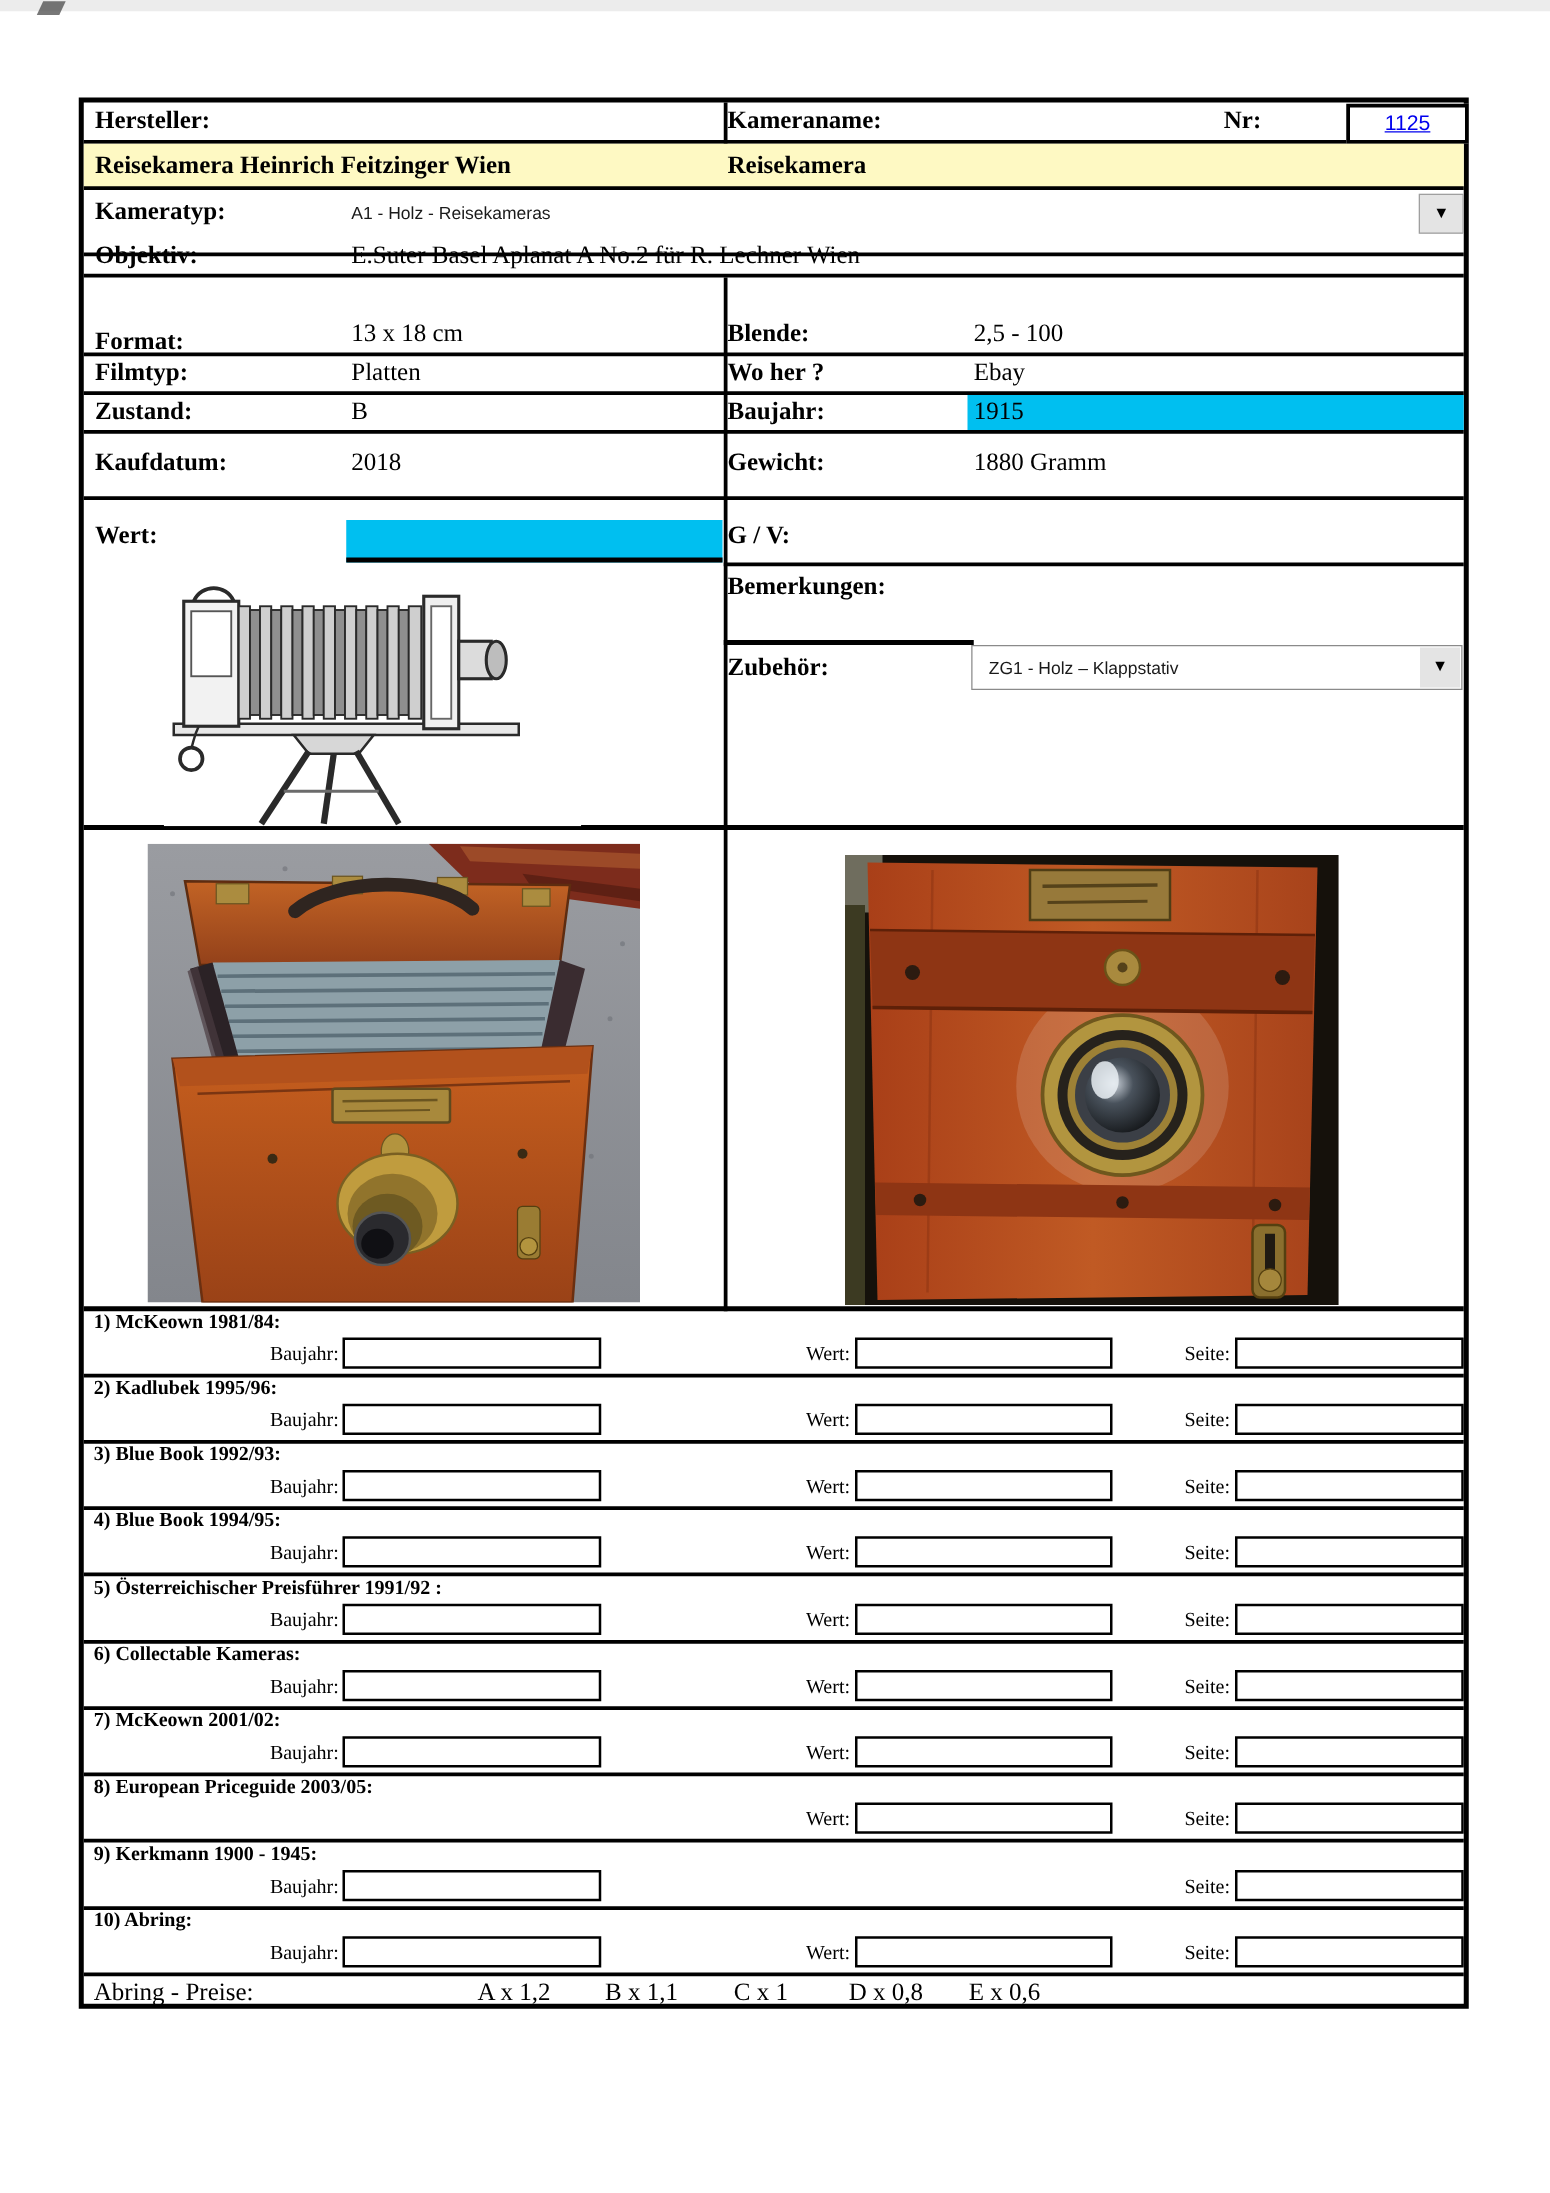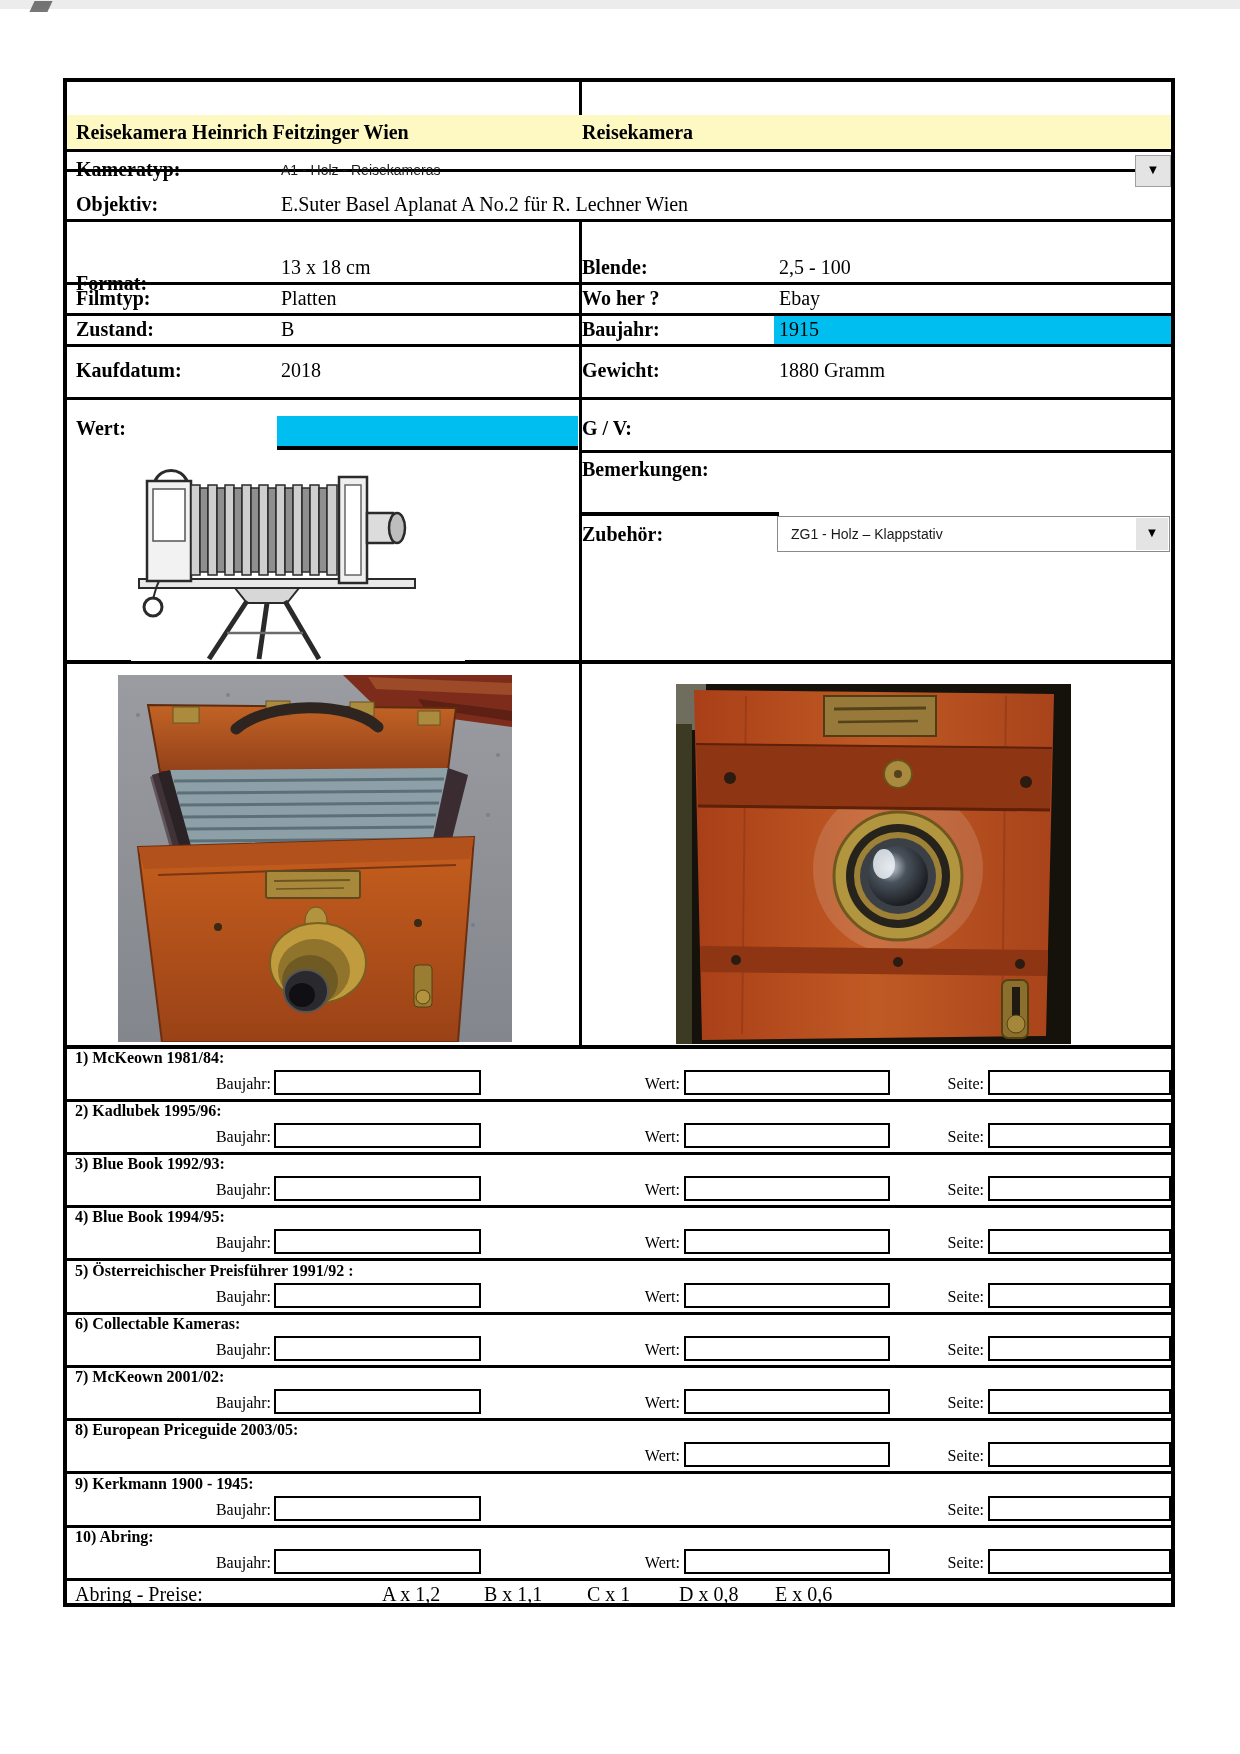--- a/index.html
+++ b/index.html
@@ -45,42 +45,50 @@
 
 <div class="page">
   <div class="topstrip"></div>
   <div class="topmark"></div>
 
   <div class="sheet">
 
     <div class="divseg" style="top:0;height:70px;"></div>
     <div class="divseg" style="top:140px;height:827px;"></div>
 
+    <div class="row" style="top:0;height:33px;">
+      <span class="lbl l-lbl" style="top:3px;">Hersteller:</span>
+      <span class="lbl r-lbl" style="top:3px;">Kameraname:</span>
+      <span class="lbl" style="left:912px;top:3px;">Nr:</span>
+      <div class="nrbox">
+        <span>1125</span>
+      </div>
+    </div>
 
     <div class="row yellow" style="top:33px;height:37px;">
       <span class="lbl l-lbl" style="top:6px;">Reisekamera Heinrich Feitzinger Wien</span>
       <span class="lbl r-lbl" style="top:6px;">Reisekamera</span>
     </div>
 
-    <div class="row" style="top:70px;height:20px;">
+    <div class="row" style="top:70px;height:53px;">
       <span class="lbl l-lbl" style="top:6px;">Kameratyp:</span>
       <span class="combo-text" style="left:214px;top:10px;">A1 - Holz - Reisekameras</span>
       <div class="arrowbtn" style="left:1068px;top:3px;">
         <span>▼</span>
       </div>
     </div>
 
     <div class="row" style="top:108px;height:32px;">
       <span class="lbl l-lbl" style="top:3px;">Objektiv:</span>
       <span class="val l-val" style="top:3px;">E.Suter Basel Aplanat A No.2 für R. Lechner Wien</span>
     </div>
 
 
     <div class="row" style="top:172px;height:31px;">
-      <span class="lbl l-lbl" style="top:18px;">Format:</span>
+      <span class="lbl l-lbl" style="top:8px;">Format:</span>
       <span class="val l-val" style="top:2px;">13 x 18 cm</span>
       <span class="lbl r-lbl" style="top:2px;">Blende:</span>
       <span class="val r-val" style="top:2px;">2,5 - 100</span>
     </div>
 
     <div class="row" style="top:203px;height:31px;">
       <span class="lbl l-lbl" style="top:2px;">Filmtyp:</span>
       <span class="val l-val" style="top:2px;">Platten</span>
       <span class="lbl r-lbl" style="top:2px;">Wo her ?</span>
       <span class="val r-val" style="top:2px;">Ebay</span>

